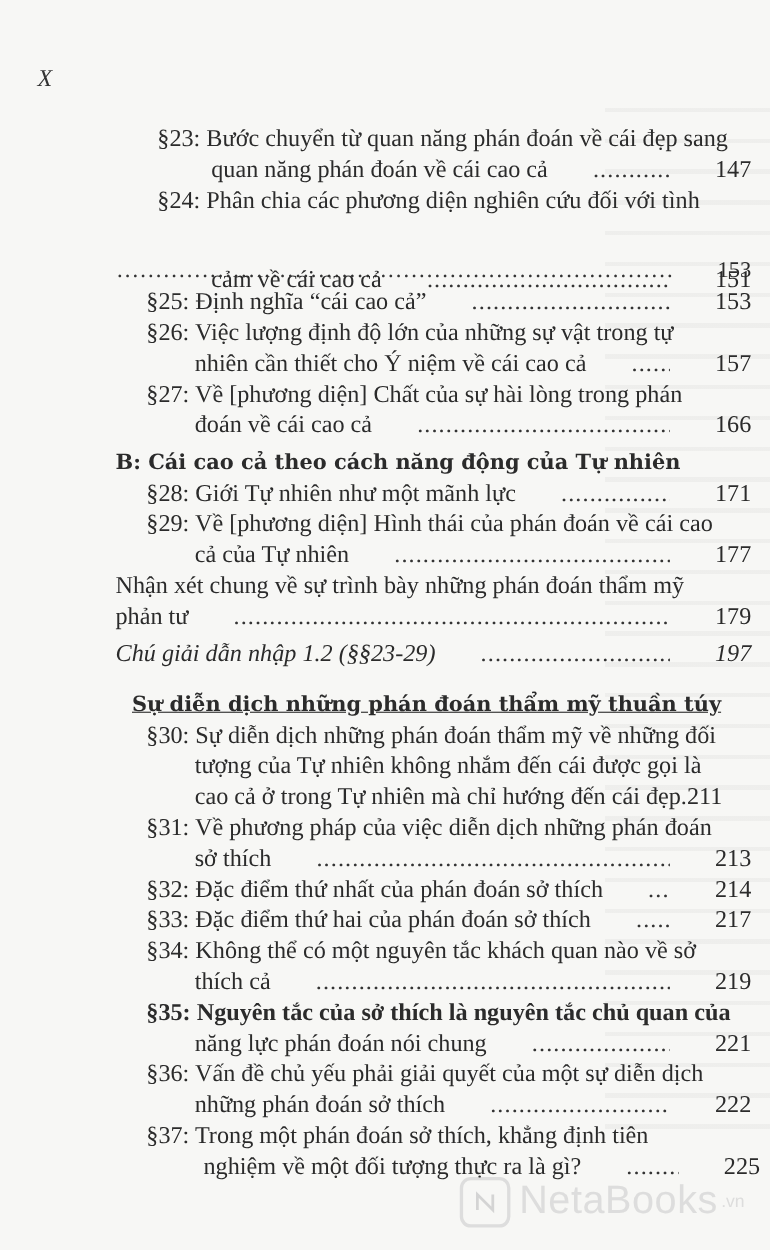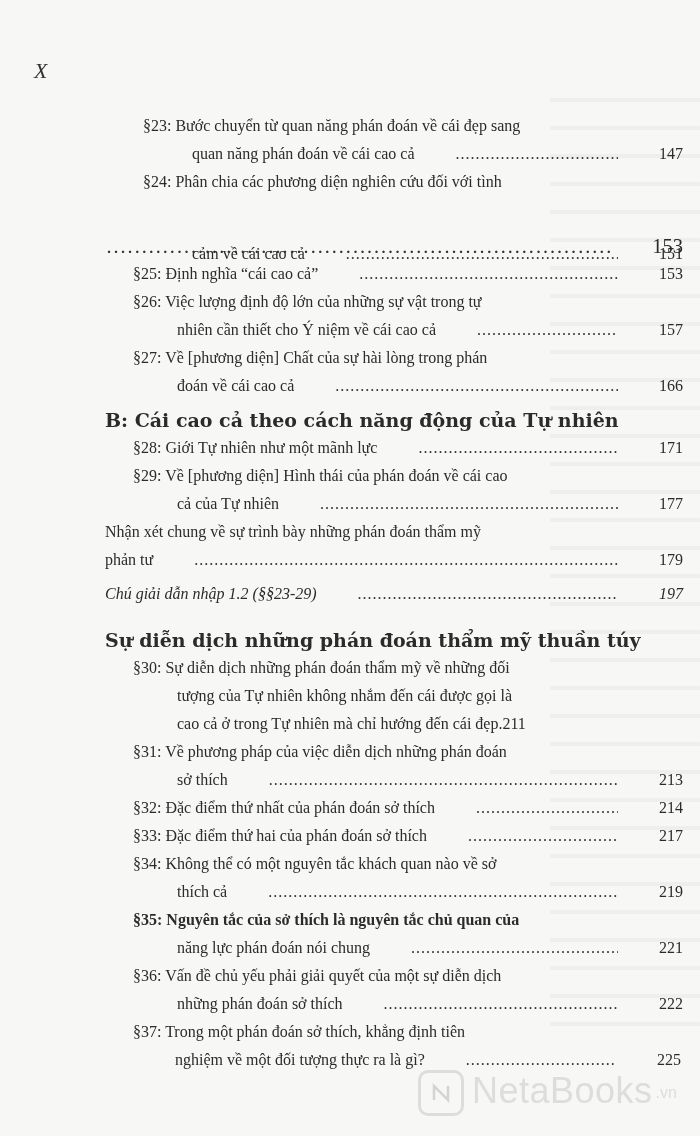--- a/index.html
+++ b/index.html
@@ -15,21 +15,21 @@
     position: absolute; right: 0; top: 80px; width: 150px; height: 950px;
     background: repeating-linear-gradient(180deg, rgba(0,0,0,0) 0 18px, rgba(0,0,0,0.035) 18px 22px, rgba(0,0,0,0) 22px 28px);
     pointer-events: none;
   }
   .page-num {
     position: absolute; left: 34px; top: 58px;
     font-style: italic; font-size: 22px; color: #333;
   }
   .toc { position: absolute; left: 0; top: 0; width: 700px; }
   .line {
-    position: absolute; font-size: 16px; line-height: 28px; height: 28px;
+    position: absolute; font-size: 22px; line-height: 28px; height: 28px;
     white-space: nowrap;
   }
   .lead {
     display: flex; align-items: baseline; gap: 40px;
   }
   .lead .txt { flex: 0 0 auto; }
   .lead .dots {
     flex: 1 1 auto; overflow: hidden; white-space: nowrap;
     letter-spacing: 1px; margin: 0 1px; color: #333;
   }
@@ -137,21 +137,21 @@
       <span class="dots"></span>
       <span class="pg">179</span>
     </div>
 
     <div class="line lead ital" style="left:105px; top:580px; width:578px;">
       <span class="txt">Chú giải dẫn nhập 1.2 (§§23-29)</span>
       <span class="dots" style="font-style:normal"></span>
       <span class="pg">197</span>
     </div>
 
-    <div class="line lead bold" style="left:105px; top:626px; width:578px;">
+    <div class="line lead bold" style="left:120px; top:626px; width:578px;text-decoration:underline;">
       <span class="txt">Sự diễn dịch những phán đoán thẩm mỹ thuần túy</span>
       <span class="dots" style="font-weight:normal"></span>
       <span class="pg" style="font-weight:normal; font-family:'Liberation Serif',serif; font-size:20.5px;">211</span>
     </div>
 
     <div class="line" style="left:133px; top:654px; width:550px;">
       <span>§30: Sự diễn dịch những phán đoán thẩm mỹ về những đối</span>
     </div>
     <div class="line" style="left:177px; top:682px; width:506px;">
       <span>tượng của Tự nhiên không nhắm đến cái được gọi là</span>
@@ -204,21 +204,21 @@
     </div>
     <div class="line lead" style="left:177px; top:990px; width:506px;">
       <span class="txt">những phán đoán sở thích</span>
       <span class="dots"></span>
       <span class="pg">222</span>
     </div>
 
     <div class="line" style="left:133px; top:1018px; width:550px;">
       <span>§37: Trong một phán đoán sở thích, khẳng định tiên</span>
     </div>
-    <div class="line lead" style="left:175px; top:1046px; width:506px;text-align:center;">
+    <div class="line lead" style="left:185px; top:1046px; width:506px;text-align:center;">
       <span class="txt">nghiệm về một đối tượng thực ra là gì?</span>
       <span class="dots"></span>
       <span class="pg">225</span>
     </div>
   </div>
 
   <div class="wm">
     <div class="hex">
       <svg width="24" height="24" viewBox="0 0 24 24">
         <path d="M5 19 V5 L19 19 V5" fill="none" stroke="rgba(200,200,200,0.75)" stroke-width="2.5"></path>

